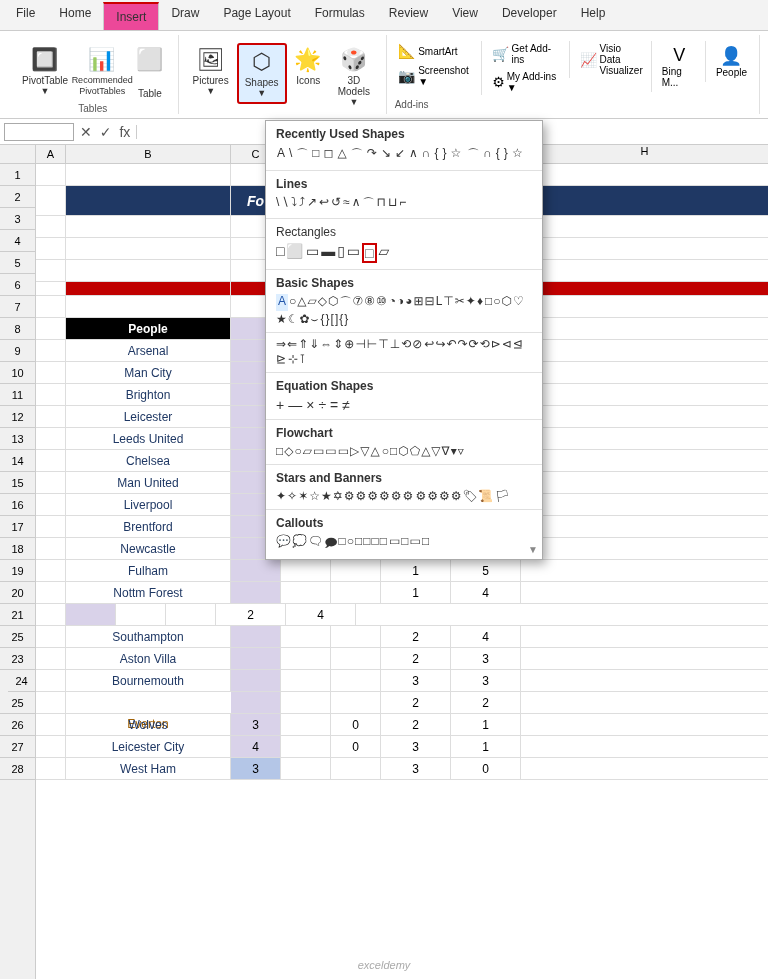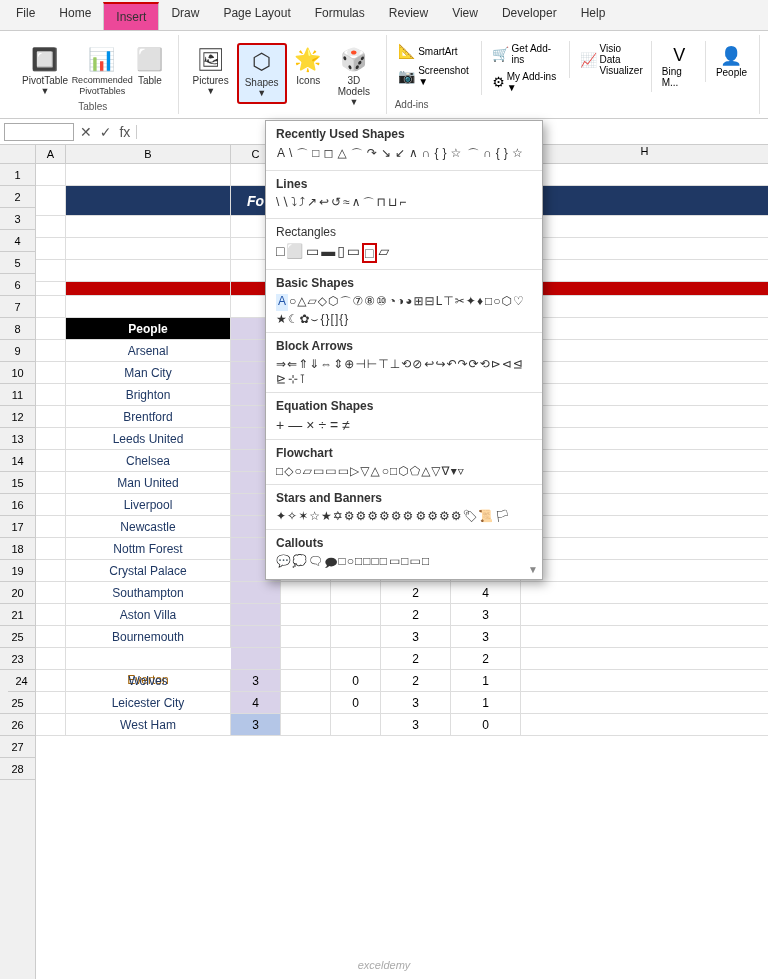--- a/index.html
+++ b/index.html
@@ -34,21 +34,21 @@
           <span style="font-size:22px;">🔲</span>
           <span style="font-size:10px; text-align:center; margin-top:2px;">PivotTable</span>
           <span style="font-size:9px;">▼</span>
         </div>
         <div style="display:flex; flex-direction:column; align-items:center; padding:4px 4px; cursor:pointer; border-radius:3px; font-size:10px; color:#333; max-width:52px;">
           <span style="font-size:22px;">📊</span>
           <span style="font-size:9px; text-align:center; margin-top:2px; line-height:1.2;">Recommended PivotTables</span>
         </div>
         <div style="display:flex; flex-direction:column; align-items:center; padding:4px 6px; cursor:pointer; border-radius:3px; font-size:10px; color:#333;">
           <span style="font-size:22px;">⬜</span>
-          <span style="font-size:10px; text-align:center; margin-top:2px;">Table</span>
+          <span style="font-size:10px; text-align:center; margin-top:15px;">Table</span>
         </div>
       </div>
       <span style="font-size:10px; color:#555; margin-top:auto;">Tables</span>
     </div>
 
     <div style="display:flex; flex-direction:column; border-right:1px solid #e0e0e0; padding:4px 8px;">
       <div style="display:flex; gap:2px; flex:1; align-items:flex-start; padding-top:4px;">
         <div style="display:flex; flex-direction:column; align-items:center; padding:4px 6px; cursor:pointer; border-radius:3px; font-size:10px; color:#333;">
           <span style="font-size:22px;">🖼</span>
           <span style="font-size:10px; text-align:center; margin-top:2px;">Pictures</span>
@@ -290,21 +290,21 @@
           <div style="width:50px; border-right:1px solid #ddd; background:#d9d2e9;"></div>
           <div style="width:50px; border-right:1px solid #ddd;"></div>
           <div style="width:50px; border-right:1px solid #ddd;"></div>
           <div style="width:70px; border-right:1px solid #ddd; display:flex; align-items:center; justify-content:center; font-size:12px;">0</div>
           <div style="width:70px; border-right:1px solid #ddd; display:flex; align-items:center; justify-content:center; font-size:12px;">10</div>
           <div style="flex:1;"></div>
         </div>
 
         <div style="display:flex; height:22px; border-bottom:1px solid #ddd;">
           <div style="width:30px; border-right:1px solid #ddd;"></div>
-          <div style="width:165px; border-right:1px solid #ddd; color:#1f3864; display:flex; align-items:center; justify-content:center; font-size:12px;">Brentford</div>
+          <div style="width:165px; border-right:1px solid #ddd; color:#1f3864; display:flex; align-items:center; justify-content:center; font-size:12px;">Leicester</div>
           <div style="width:50px; border-right:1px solid #ddd; background:#d9d2e9;"></div>
           <div style="width:50px; border-right:1px solid #ddd;"></div>
           <div style="width:50px; border-right:1px solid #ddd;"></div>
           <div style="width:70px; border-right:1px solid #ddd; display:flex; align-items:center; justify-content:center; font-size:12px;">0</div>
           <div style="width:70px; border-right:1px solid #ddd; display:flex; align-items:center; justify-content:center; font-size:12px;">7</div>
           <div style="flex:1;"></div>
         </div>
 
         <div style="display:flex; height:22px; border-bottom:1px solid #ddd;">
           <div style="width:30px; border-right:1px solid #ddd;"></div>
@@ -343,47 +343,66 @@
           <div style="width:30px; border-right:1px solid #ddd;"></div>
           <div style="width:165px; border-right:1px solid #ddd; color:#1f3864; display:flex; align-items:center; justify-content:center; font-size:12px;">Liverpool</div>
           <div style="width:50px; border-right:1px solid #ddd; background:#d9d2e9;"></div>
           <div style="width:50px; border-right:1px solid #ddd;"></div>
           <div style="width:50px; border-right:1px solid #ddd;"></div>
           <div style="width:70px; border-right:1px solid #ddd; display:flex; align-items:center; justify-content:center; font-size:12px;">1</div>
           <div style="width:70px; border-right:1px solid #ddd; display:flex; align-items:center; justify-content:center; font-size:12px;">5</div>
           <div style="flex:1;"></div>
         </div>
 
+        <div style="display:flex; height:22px; border-bottom:1px solid #ddd;">
+          <div style="width:30px; border-right:1px solid #ddd;"></div>
+          <div style="width:165px; border-right:1px solid #ddd; color:#1f3864; display:flex; align-items:center; justify-content:center; font-size:12px;">Brentford</div>
+          <div style="width:50px; border-right:1px solid #ddd; background:#d9d2e9;"></div>
+          <div style="width:50px; border-right:1px solid #ddd;"></div>
+          <div style="width:50px; border-right:1px solid #ddd;"></div>
+          <div style="width:70px; border-right:1px solid #ddd; display:flex; align-items:center; justify-content:center; font-size:12px;">1</div>
+          <div style="width:70px; border-right:1px solid #ddd; display:flex; align-items:center; justify-content:center; font-size:12px;">5</div>
+          <div style="flex:1;"></div>
+        </div>
 
         <div style="display:flex; height:22px; border-bottom:1px solid #ddd;">
           <div style="width:30px; border-right:1px solid #ddd;"></div>
           <div style="width:165px; border-right:1px solid #ddd; color:#1f3864; display:flex; align-items:center; justify-content:center; font-size:12px;">Newcastle</div>
           <div style="width:50px; border-right:1px solid #ddd; background:#d9d2e9;"></div>
           <div style="width:50px; border-right:1px solid #ddd;"></div>
           <div style="width:50px; border-right:1px solid #ddd;"></div>
           <div style="width:70px; border-right:1px solid #ddd; display:flex; align-items:center; justify-content:center; font-size:12px;">0</div>
           <div style="width:70px; border-right:1px solid #ddd; display:flex; align-items:center; justify-content:center; font-size:12px;">5</div>
           <div style="flex:1;"></div>
         </div>
 
+        <div style="display:flex; height:22px; border-bottom:1px solid #ddd;">
+          <div style="width:30px; border-right:1px solid #ddd;"></div>
+          <div style="width:165px; border-right:1px solid #ddd; color:#1f3864; display:flex; align-items:center; justify-content:center; font-size:12px;">Fulham</div>
+          <div style="width:50px; border-right:1px solid #ddd; background:#d9d2e9;"></div>
+          <div style="width:50px; border-right:1px solid #ddd;"></div>
+          <div style="width:50px; border-right:1px solid #ddd;"></div>
+          <div style="width:70px; border-right:1px solid #ddd; display:flex; align-items:center; justify-content:center; font-size:12px;">1</div>
+          <div style="width:70px; border-right:1px solid #ddd; display:flex; align-items:center; justify-content:center; font-size:12px;">5</div>
+          <div style="flex:1;"></div>
+        </div>
 
         <div style="display:flex; height:22px; border-bottom:1px solid #ddd;">
           <div style="width:30px; border-right:1px solid #ddd;"></div>
           <div style="width:165px; border-right:1px solid #ddd; color:#1f3864; display:flex; align-items:center; justify-content:center; font-size:12px;">Nottm Forest</div>
           <div style="width:50px; border-right:1px solid #ddd; background:#d9d2e9;"></div>
           <div style="width:50px; border-right:1px solid #ddd;"></div>
           <div style="width:50px; border-right:1px solid #ddd;"></div>
           <div style="width:70px; border-right:1px solid #ddd; display:flex; align-items:center; justify-content:center; font-size:12px;">1</div>
           <div style="width:70px; border-right:1px solid #ddd; display:flex; align-items:center; justify-content:center; font-size:12px;">4</div>
           <div style="flex:1;"></div>
         </div>
 
         <div style="display:flex; height:22px; border-bottom:1px solid #ddd;">
           <div style="width:30px; border-right:1px solid #ddd;"></div>
-          <div style="width:165px; border-right:1px solid #ddd; color:#1f3864; display:flex; align-items:center; justify-content:center; font-size:12px;">Crystal Palace</div>
           <div style="width:50px; border-right:1px solid #ddd; background:#d9d2e9;"></div>
           <div style="width:50px; border-right:1px solid #ddd;"></div>
           <div style="width:50px; border-right:1px solid #ddd;"></div>
           <div style="width:70px; border-right:1px solid #ddd; display:flex; align-items:center; justify-content:center; font-size:12px;">2</div>
           <div style="width:70px; border-right:1px solid #ddd; display:flex; align-items:center; justify-content:center; font-size:12px;">4</div>
           <div style="flex:1;"></div>
         </div>
 
         <div style="display:flex; height:22px; border-bottom:1px solid #ddd;">
           <div style="width:30px; border-right:1px solid #ddd;"></div>
@@ -560,21 +579,20 @@
       <br>
       <span style="font-size:12px; cursor:pointer; color:#333;">{</span>
       <span style="font-size:12px; cursor:pointer; color:#333;">}</span>
       <span style="font-size:12px; cursor:pointer; color:#333;">[</span>
       <span style="font-size:12px; cursor:pointer; color:#333;">]</span>
       <span style="font-size:12px; cursor:pointer; color:#333;">{</span>
       <span style="font-size:12px; cursor:pointer; color:#333;">}</span>
     </div>
     <div style="height:1px; background:#e0e0e0; margin:2px 0;"></div>
 
-    <div style="padding:4px 10px 2px; font-weight:bold; color:#333; font-size:12px;">Block Arrows</div>
     <div style="display:flex; flex-wrap:wrap; padding:2px 10px 4px; gap:1px;">
       <span style="font-size:12px; cursor:pointer; color:#333;">⇒</span>
       <span style="font-size:12px; cursor:pointer; color:#333;">⇐</span>
       <span style="font-size:12px; cursor:pointer; color:#333;">⇑</span>
       <span style="font-size:12px; cursor:pointer; color:#333;">⇓</span>
       <span style="font-size:12px; cursor:pointer; color:#333;">⇔</span>
       <span style="font-size:12px; cursor:pointer; color:#333;">⇕</span>
       <span style="font-size:12px; cursor:pointer; color:#333;">⊕</span>
       <span style="font-size:12px; cursor:pointer; color:#333;">⊣</span>
       <span style="font-size:12px; cursor:pointer; color:#333;">⊢</span>

